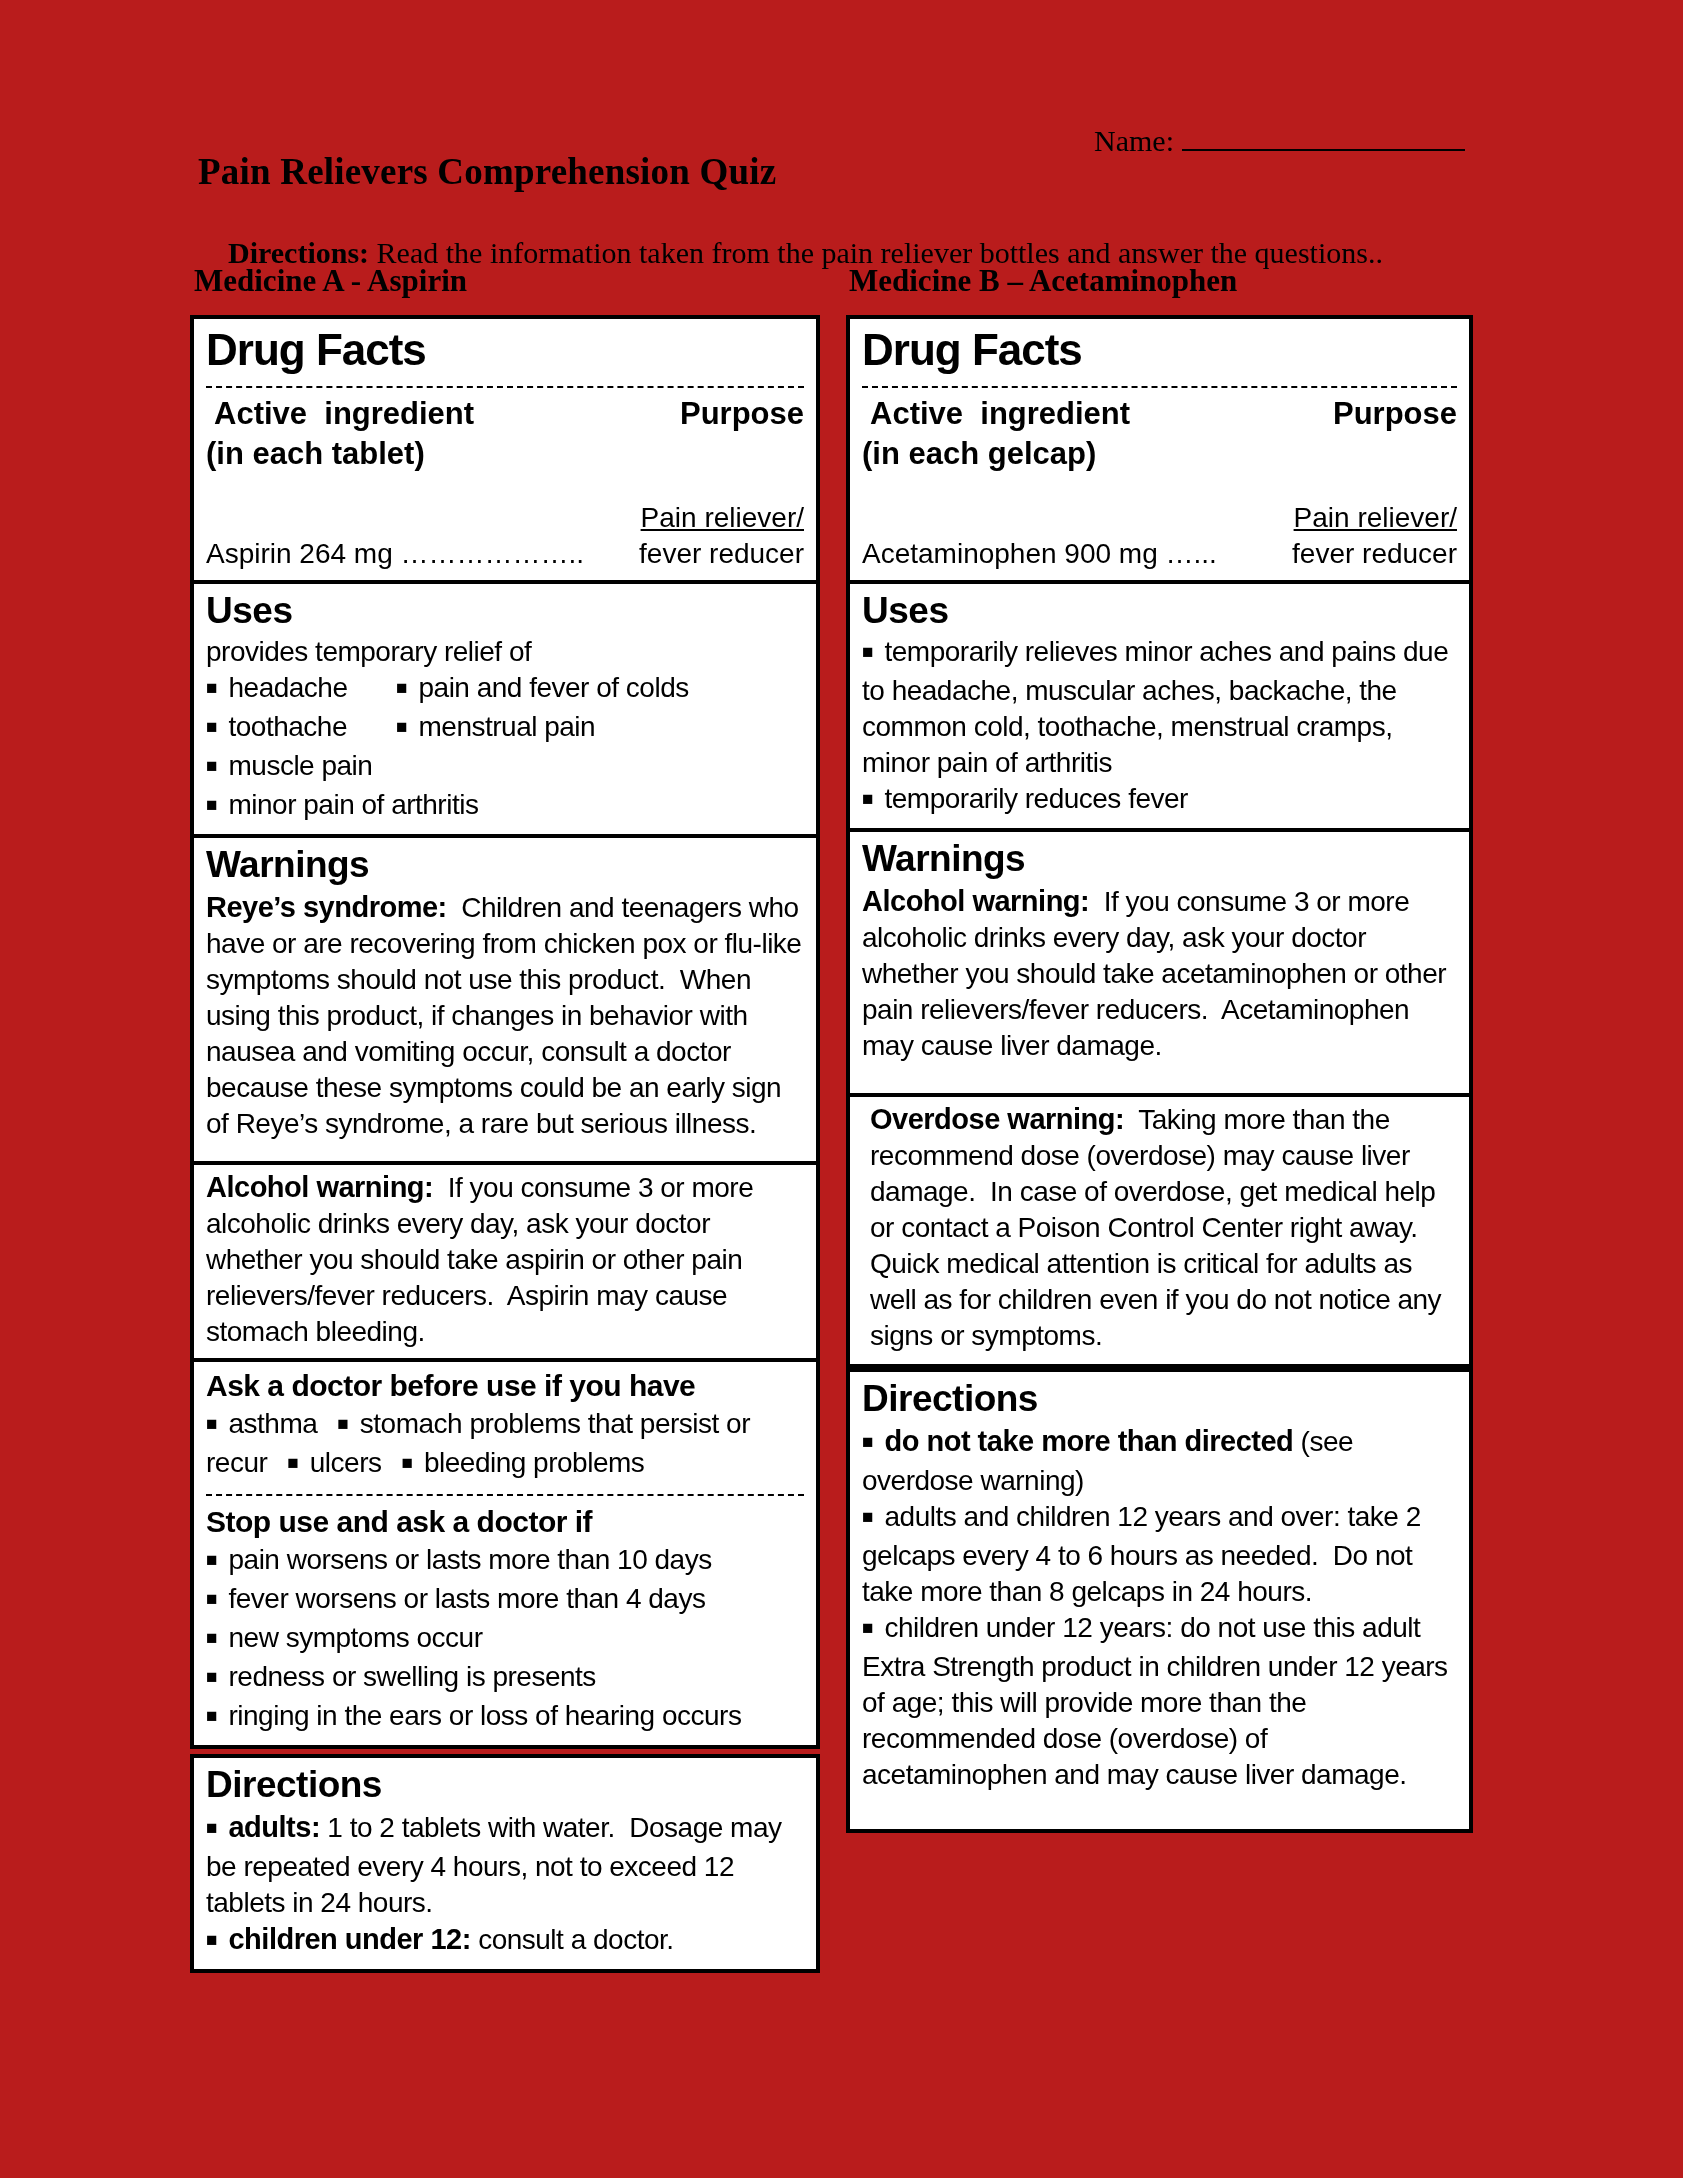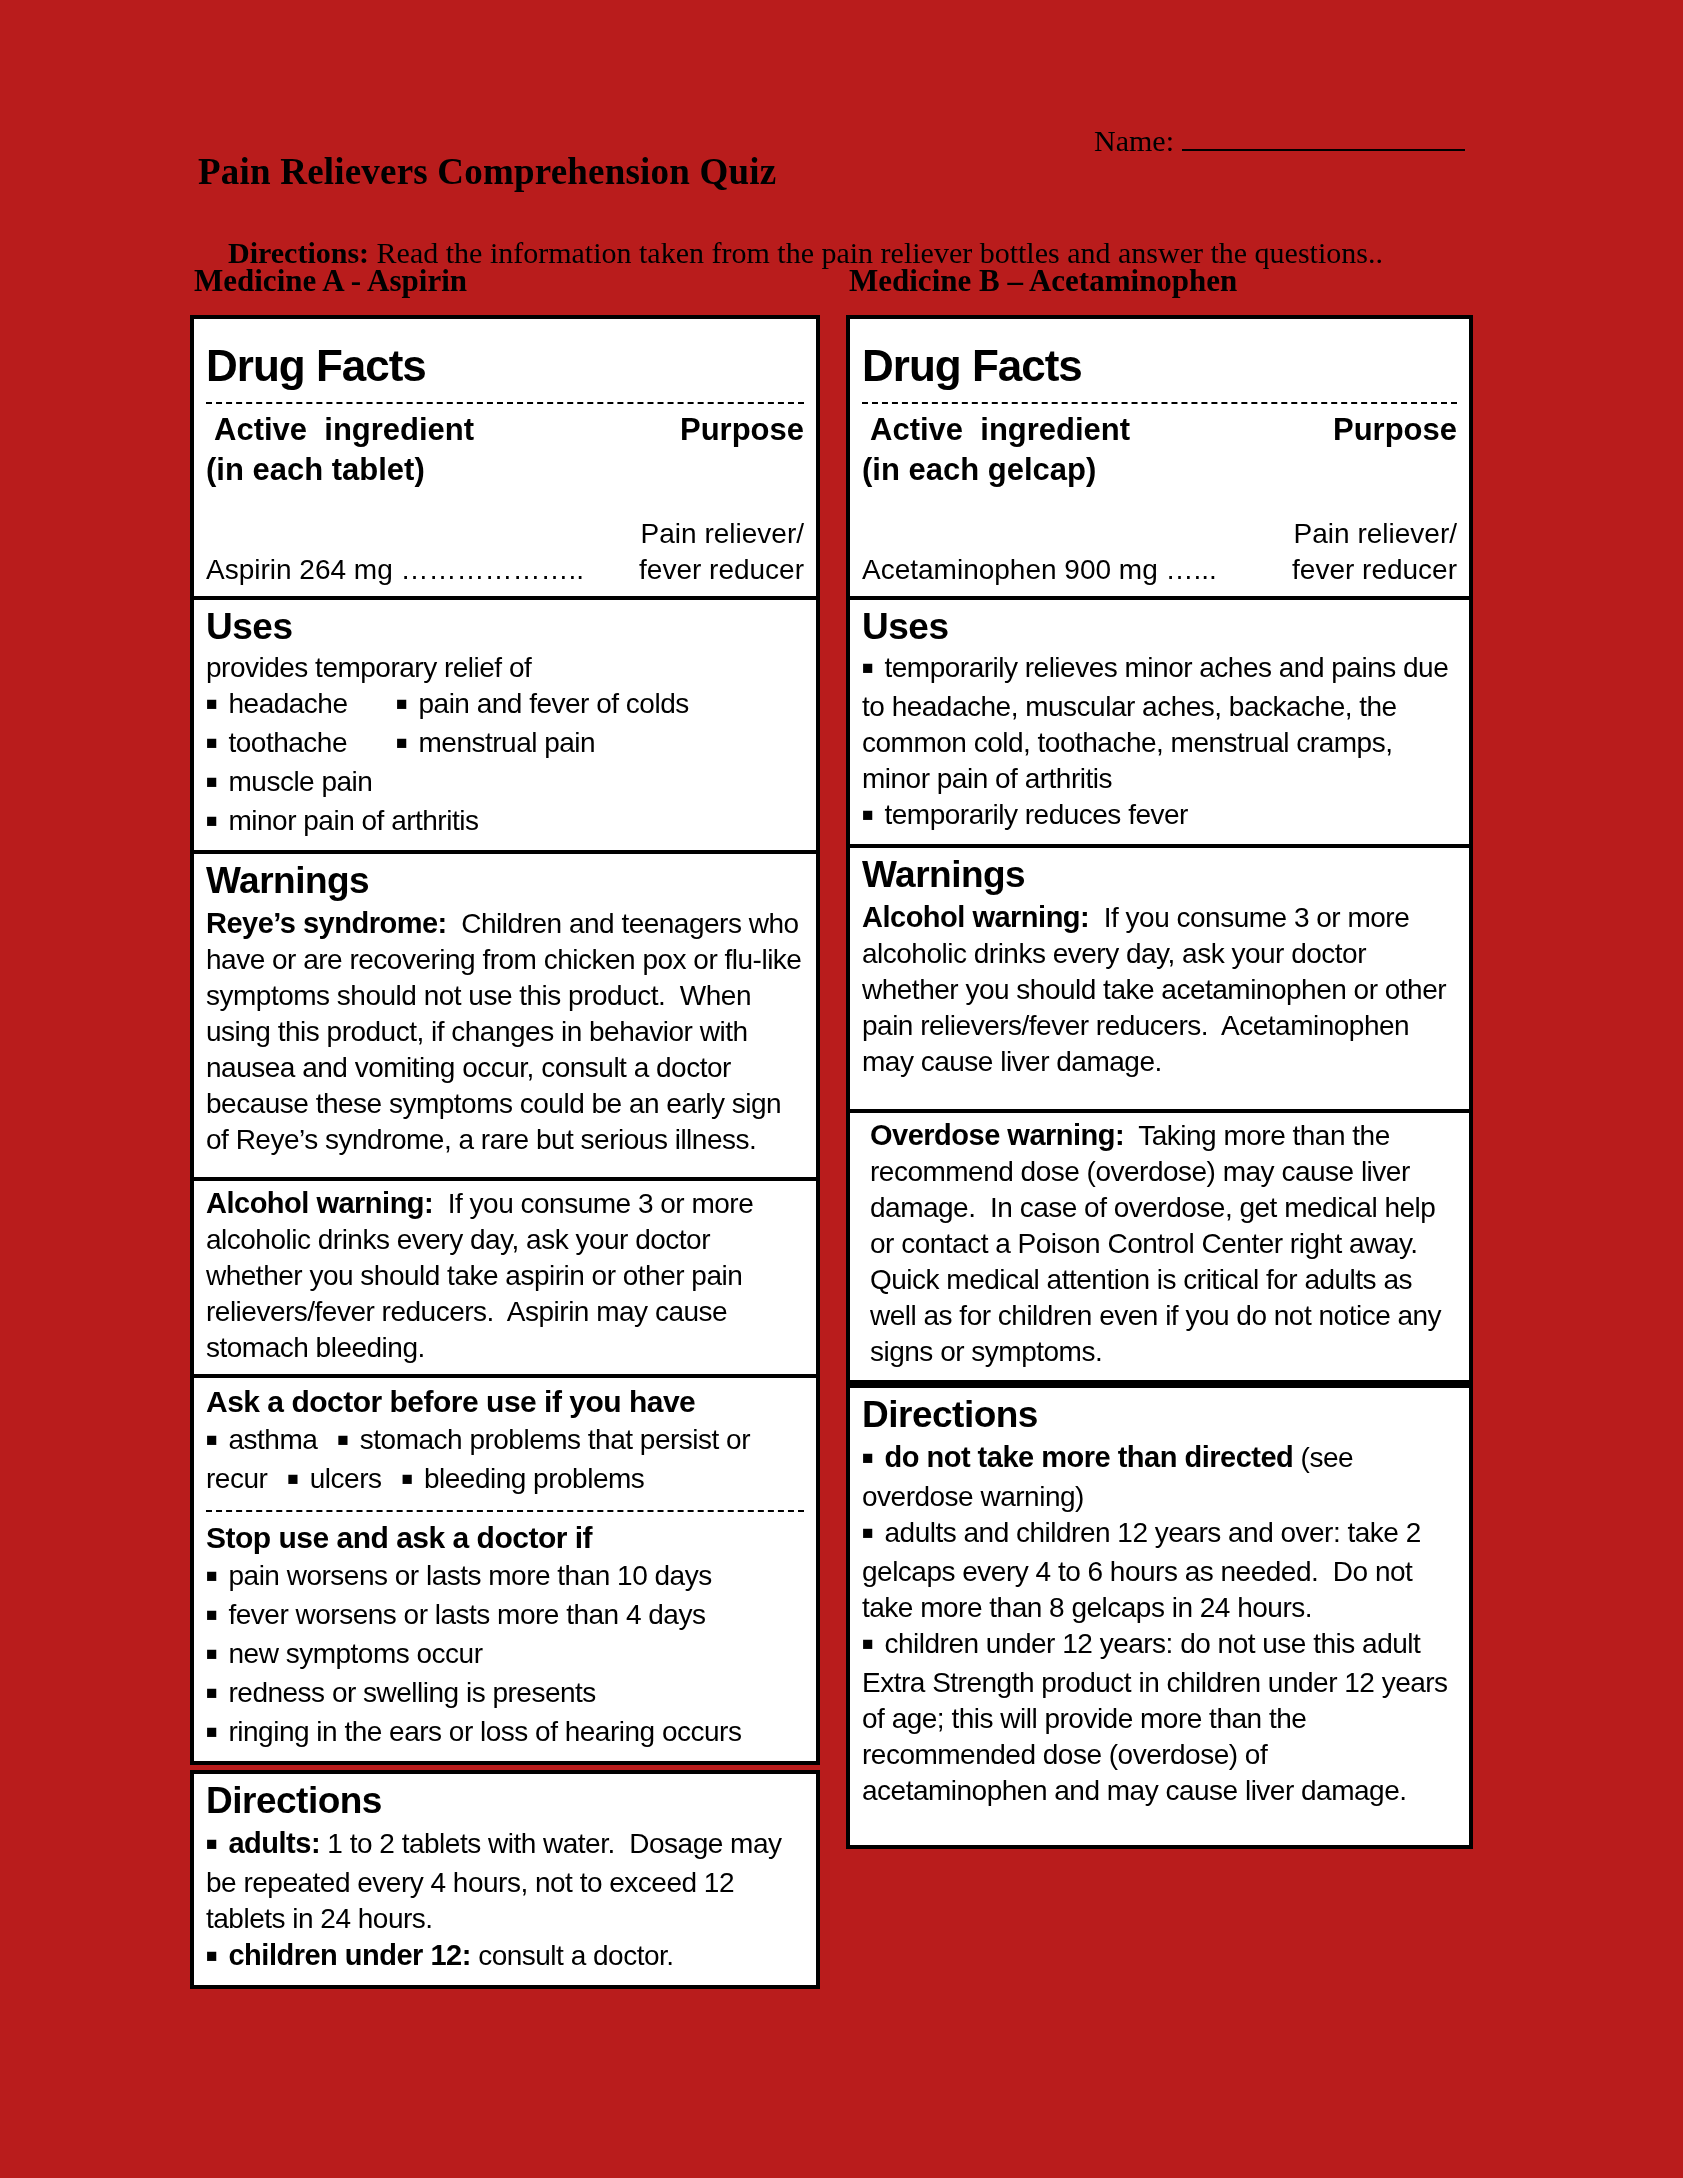--- a/index.html
+++ b/index.html
@@ -21,25 +21,25 @@
   .col-a{left:190px;width:630px;}
   .col-b{left:846px;width:627px;}
   .box{
     box-sizing:border-box;border:4px solid #000;background:#fff;
     padding:4px 12px 8px 12px;margin-top:-4px;
   }
   .box.first{margin-top:0;}
   .box.gap{margin-top:5px;}
   .box.abut{margin-top:0;}
   
-  .df-title{font-size:44px;font-weight:bold;letter-spacing:-1px;line-height:1.15;margin-top:18px;}
+  .df-title{font-size:44px;font-weight:bold;letter-spacing:-1px;line-height:1.15;margin-top:2px;}
   .dashed-rule{border-top:2px dashed #000;margin:10px 0 6px 0;height:0;}
   .ai-head{display:flex;justify-content:space-between;font-size:31px;font-weight:bold;line-height:1.3;white-space:pre-wrap;margin-left:8px;}
   .ai-sub{font-size:31px;font-weight:bold;line-height:1.3;}
-  .purpose-val1{font-size:28px;text-align:right;margin-top:26px;line-height:36px;}
+  .purpose-val1{font-size:28px;text-align:right;margin-top:26px;line-height:36px;text-decoration:underline;}
   .ing-row{display:flex;justify-content:space-between;font-size:28px;line-height:36px;white-space:pre-wrap;}
   .sec-title{font-size:37px;font-weight:bold;line-height:1.25;letter-spacing:-0.5px;}
   .body,.b{font-size:28px;line-height:36px;letter-spacing:-0.5px;white-space:pre-wrap;margin:0;}
   .subhead{font-weight:bold;font-size:29px;}
   .mini-head{font-size:30px;font-weight:bold;line-height:40px;letter-spacing:-0.5px;margin:0;}
   .sq{font-size:19px;display:inline-block;transform:translateY(-3px);margin-right:11px;letter-spacing:0;}
   .sq.inl{margin-left:20px;}
   .sq.inl.firstsq{margin-left:0;}
   .uses-row{display:flex;}
   .uses-cell1{width:190px;flex:0 0 190px;}

